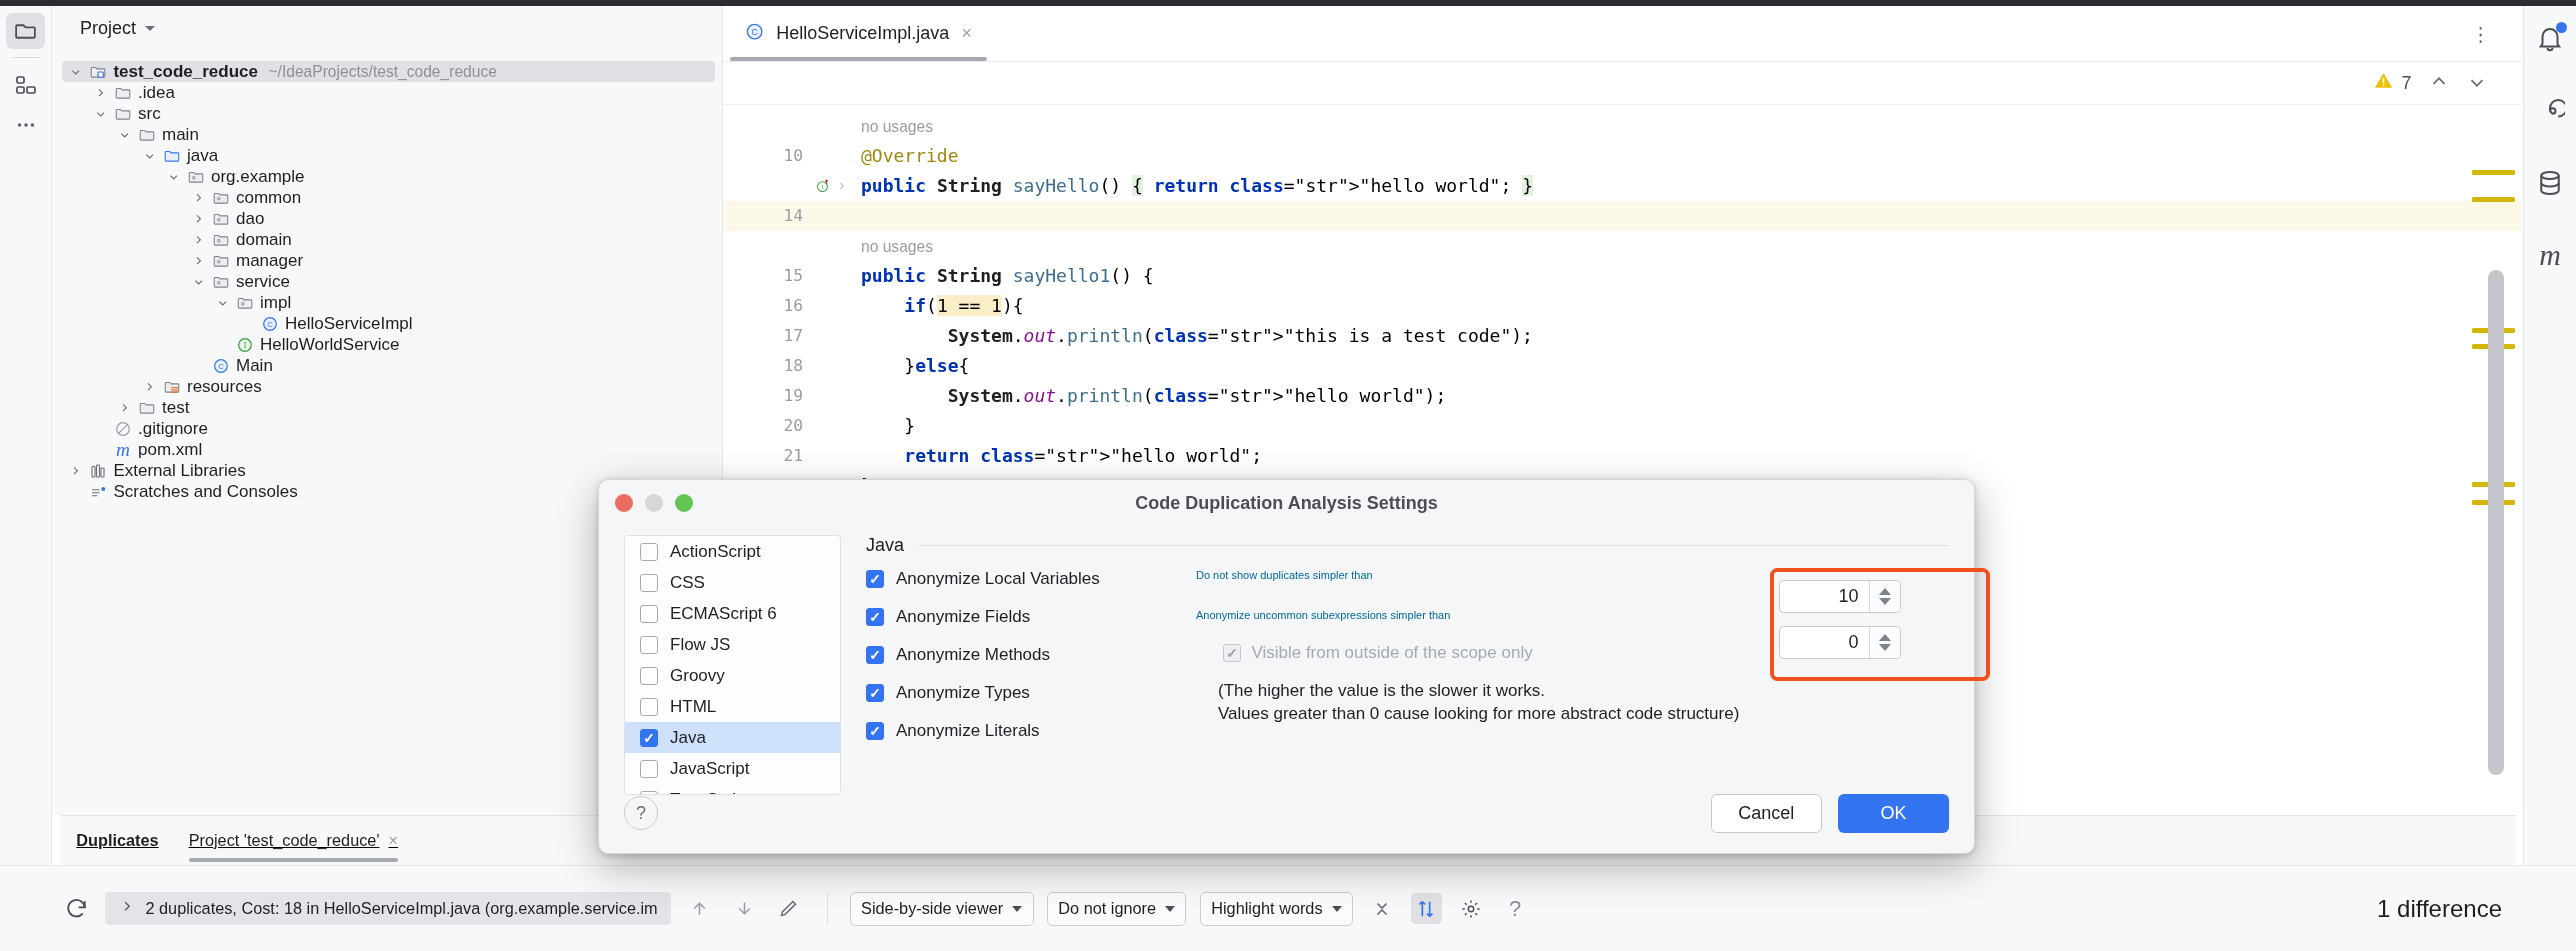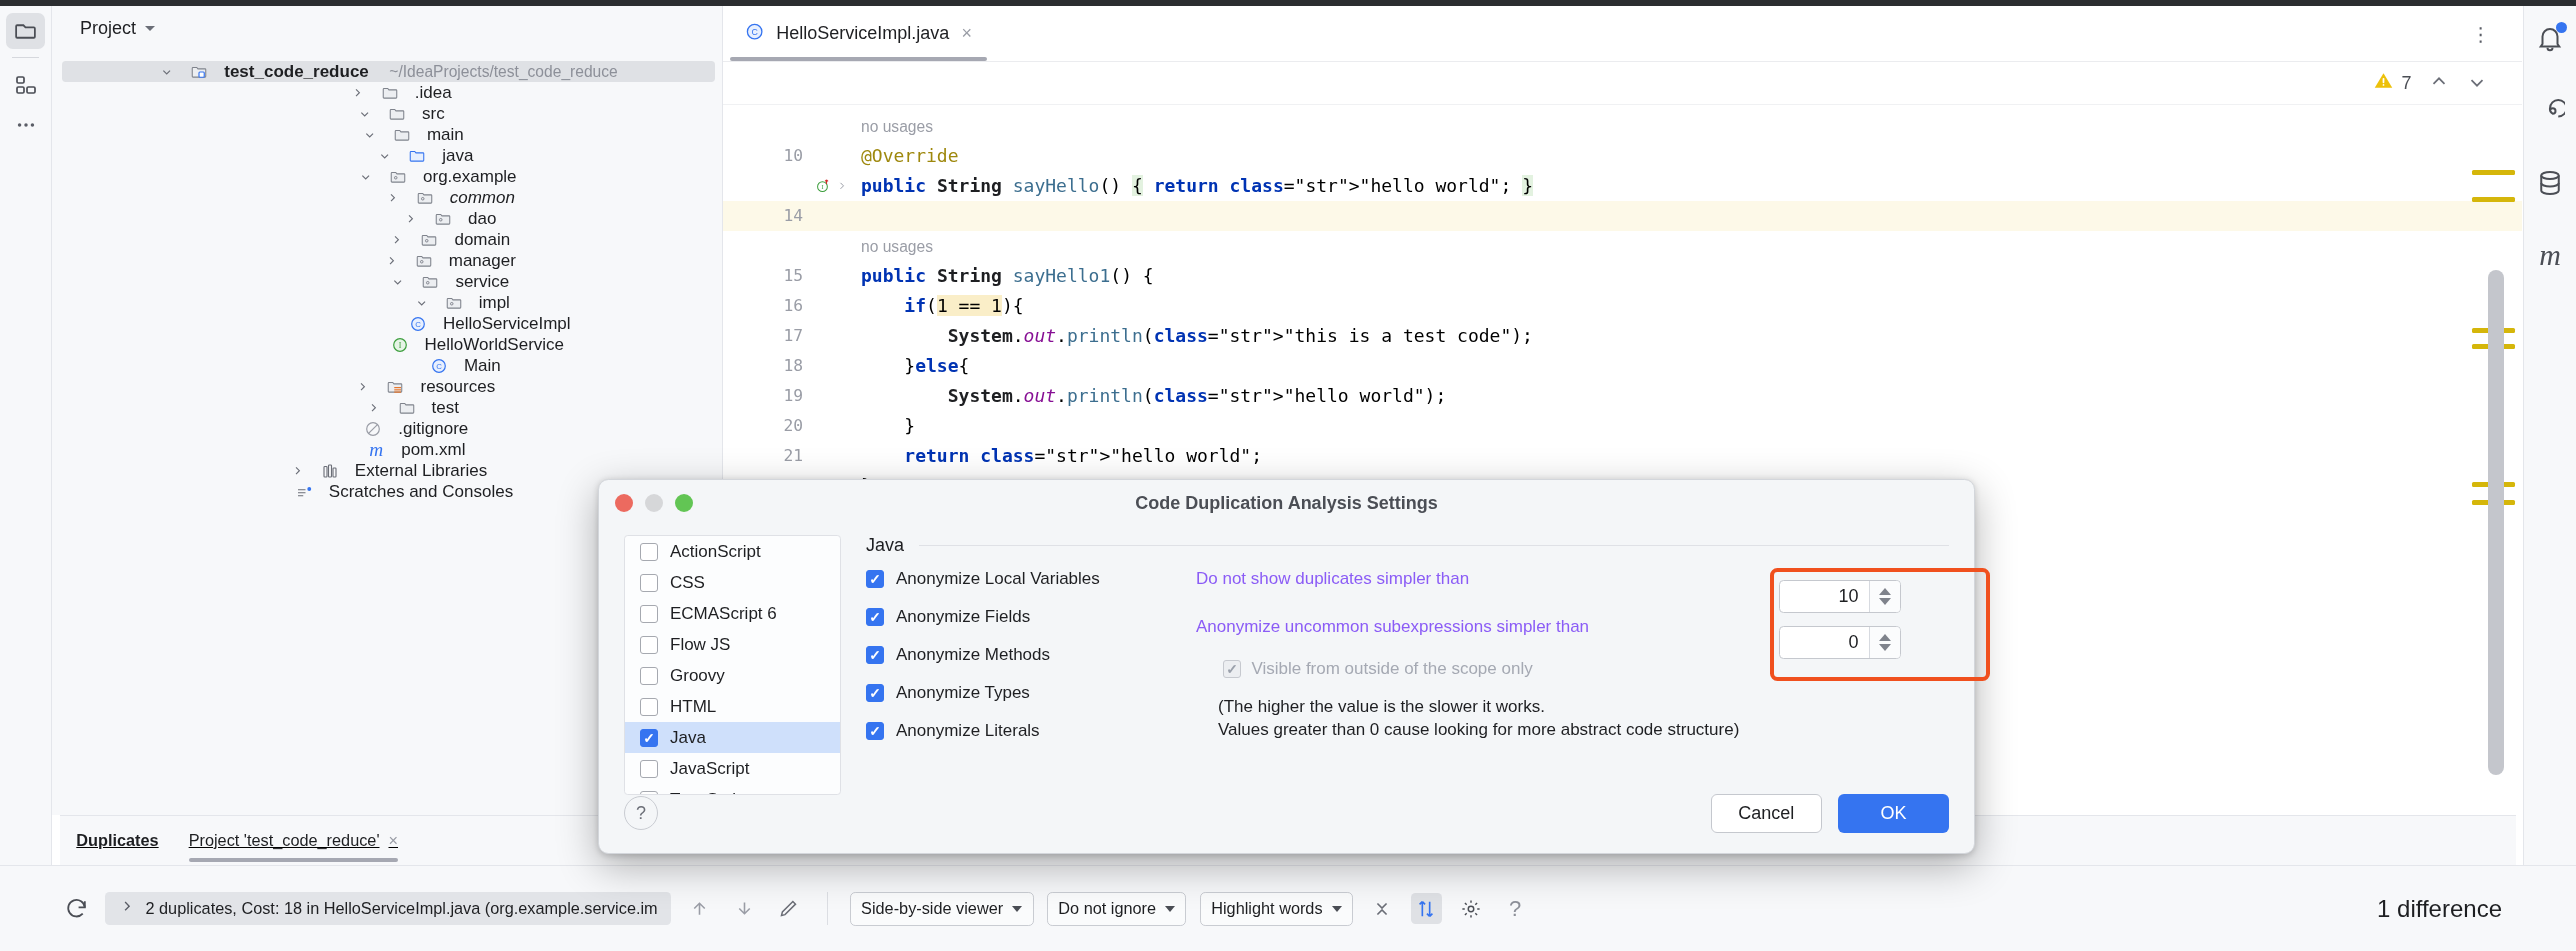--- a/index.html
+++ b/index.html
@@ -28,22 +28,22 @@
   
   .projectpanel {
     position:absolute; left:52px; top:6px; width:671px; height:809px;
     background:#f7f8fa; border-right:0.7px solid #e4e6eb;
   }
   .pp-header { height:45px; display:flex; align-items:center; padding-left:28px; gap:9px;text-align:center; }
   .pp-title { font-size:18px; color:#1e1f22; font-weight:400; }
   .chev-down { width:0;height:0;border-left:5.2px solid transparent;border-right:5.2px solid transparent;border-top:5.2px solid #6b6e77; }
 
   .tree { padding-top:10.4px; font-size:17px; color:#1e1f22; }
-  .trow { height:16.3px; display:flex; align-items:center; gap:16px; cursor:pointer;
-          margin:0 7.4px 0 0; padding:0 6px; border-radius:3.7px; height:21px;justify-content:center; }
+  .trow { height:16.3px; display:flex; align-items:center; gap:6px; cursor:pointer;
+          margin:0 7.4px 0 0; padding:0 6px; border-radius:3.7px; height:21px; }
   .trow.sel { background:#dfe1e5; }
   .tarrow { width:15px; display:flex; align-items:center; justify-content:center; color:#6b6e77; font-size:12.6px; }
   .tlabel { white-space:nowrap; }
   .tlabel.bold { font-weight:700; }
   .tpath { color:#8d9099; font-size:15.6px; margin-left:4.5px; }
   .ticon { width:18px; height:18px; display:inline-flex; align-items:center; justify-content:center; flex:0 0 18px; }
 
   
   .duplicates {
     position:absolute; left:60px; top:815px; width:2456px; height:50px;
@@ -143,21 +143,21 @@
   .grouphdr { display:flex; align-items:center; gap:15px; margin-bottom:13.4px; }
   .grouphdr .lbl { font-size:18px; color:#1e1f22; }
   .grouphdr .rule { flex:1; height:0.7px; background:#dfe1e6; }
 
   .panelcols { display:flex; gap:33px; }
   .optcol { width:297px; display:flex; flex-direction:column; gap:18px; }
   .optrow { display:flex; align-items:center; gap:12px; font-size:17px; color:#1e1f22; }
 
   .rightcol { flex:1; position:relative; }
   .frow { display:flex; align-items:flex-start; }
-  .flabel { font-size:17px; color:#8b5cf6; }
+  .flabel { font-size:11px; color:#0369a1; }
   .ftext { font-size:17px; color:#1e1f22; line-height:1.35; }
   .fdis { font-size:17px; color:#a5a9b3; display:flex; align-items:center; gap:10.4px; }
 
   .spinbox {
     display:flex; width:122px; height:33px; border:0.7px solid #c5c8ce; border-radius:4.5px; overflow:hidden; background:#fff;
   }
   .spinval { flex:1; display:flex; align-items:center; justify-content:flex-end; padding-right:10.4px; font-size:18px; color:#1e1f22; }
   .spinbtns { width:31px; border-left:0.7px solid #d7dae0; background:#fbfcfd; display:flex; flex-direction:column;
               align-items:center; justify-content:center; gap:3px; cursor:pointer; }
   .triu { width:0;height:0;border-left:6.7px solid transparent;border-right:6.7px solid transparent;border-bottom:7.4px solid #7f838c; }
@@ -284,21 +284,21 @@
             </svg>
           </span>
           <span class="ticon">
             <svg width="18" height="18" viewBox="0 0 24 24">
               <path d="M3 7a1 1 0 011-1h5l1.6 1.8H20a1 1 0 011 1v9a1 1 0 01-1 1H4a1 1 0 01-1-1V7z" fill="#eceef1" stroke="#7f838c" stroke-width="1.4"></path>
               <circle cx="9" cy="13" r="1.7" fill="none" stroke="#7f838c" stroke-width="1.3"></circle>
             </svg>
           </span>
           <span class="tlabel">org.example</span>
         </div>
-        <div class="trow" style="margin-left: 133px; font-style: italic;">
+        <div class="trow" style="margin-left: 133px;">
           <span class="tarrow">
             <svg width="13.4" height="13.4" viewBox="0 0 24 24" fill="none" stroke="#6b6e77" stroke-width="2.1">
               <path d="M9 6l6 6-6 6"></path>
             </svg>
           </span>
           <span class="ticon">
             <svg width="18" height="18" viewBox="0 0 24 24">
               <path d="M3 7a1 1 0 011-1h5l1.6 1.8H20a1 1 0 011 1v9a1 1 0 01-1 1H4a1 1 0 01-1-1V7z" fill="#eceef1" stroke="#7f838c" stroke-width="1.4"></path>
               <circle cx="9" cy="13" r="1.7" fill="none" stroke="#7f838c" stroke-width="1.3"></circle>
             </svg>

